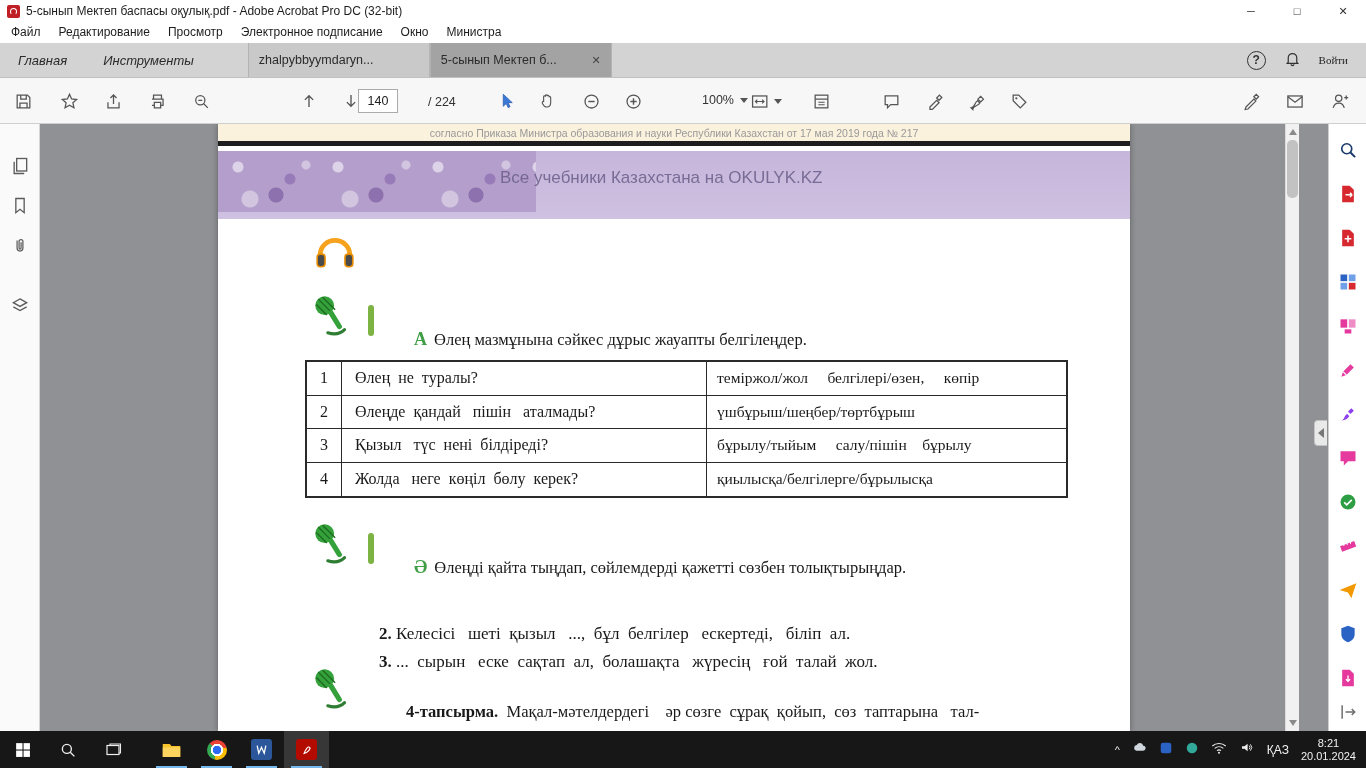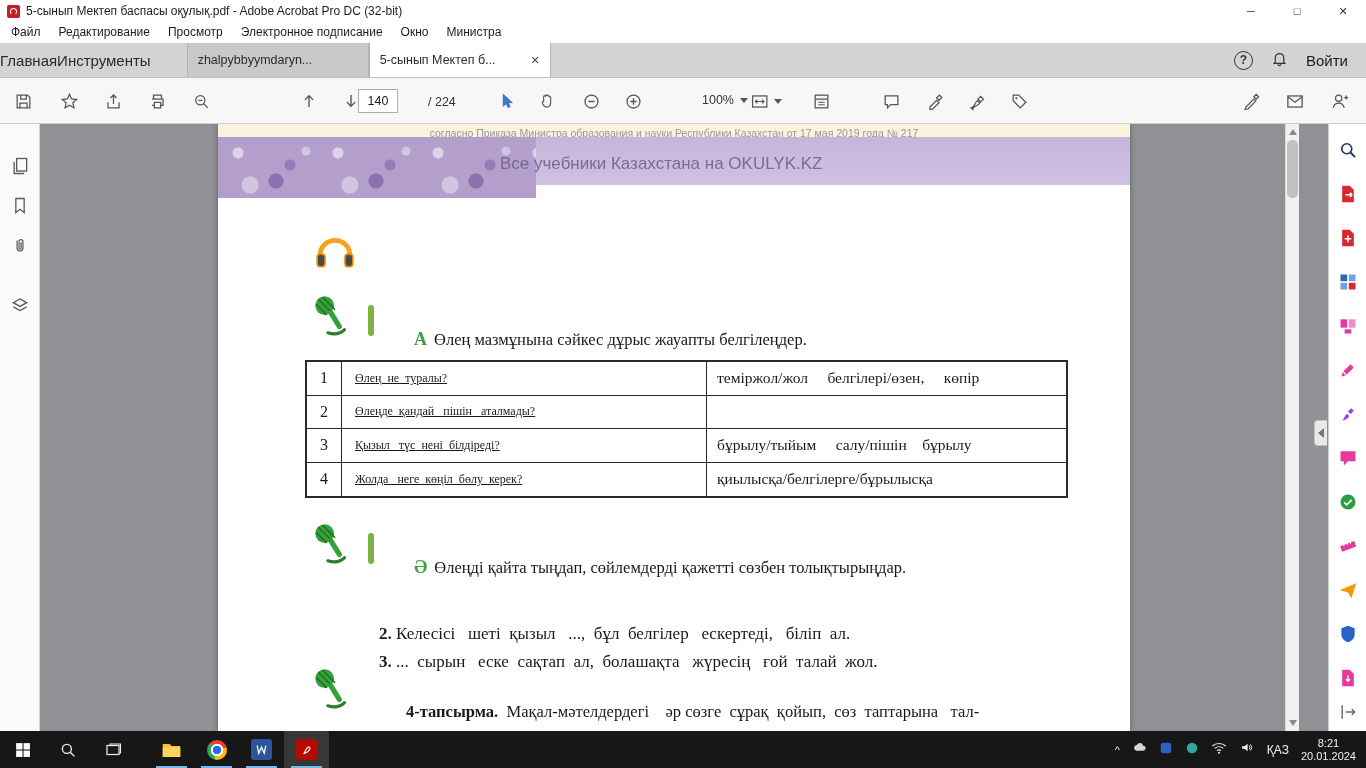--- a/index.html
+++ b/index.html
@@ -14,28 +14,28 @@
   .title-text { font-size:12px; color:#1d1d1d; white-space:nowrap; }
   .win-controls { margin-left:auto; display:flex; height:22px; }
   .wc { width:46px; height:22px; display:flex; align-items:center; justify-content:center; font-size:11px; color:#333; cursor:default; }
 
   
   .menubar { position:absolute; top:22px; left:0; right:0; height:21px; background:#ffffff; display:flex; align-items:center; padding-left:2px; z-index:29; }
   .menu-item { font-size:12px; color:#1d1d1d; padding:0 9px; line-height:21px; }
 
   
   .tabbar { position:absolute; top:43px; left:0; right:0; height:35px; background:#d3d3d3; display:flex; align-items:stretch; z-index:28; border-bottom:1px solid #c0c0c0; }
-  .bar-tab { font-size:15px; color:#2b2b2b; padding:0 0; display:flex; align-items:center; }
+  .bar-tab { font-size:13px; color:#2b2b2b; padding:0 18px; display:flex; align-items:center;font-style:italic; }
   .doc-tab { width:182px; display:flex; align-items:center; padding:0 10px; font-size:12.5px; color:#2b2b2b; background:#c9c9c9; border-left:1px solid #b3b3b3; border-right:1px solid #b3b3b3; white-space:nowrap; overflow:hidden; }
-  .doc-tab.active { background:#ffffff; }
+  .doc-tab.active { background:#a3a3a3; }
   .doc-tab .lbl { flex:1 1 auto; overflow:hidden; text-overflow:ellipsis; }
   .tab-close { margin-left:8px; font-size:11px; color:#444; }
   .tab-right { margin-left:auto; display:flex; align-items:center; gap:18px; padding-right:18px; }
   .help-circle { width:19px; height:19px; border:1.6px solid #333; border-radius:50%; display:flex; align-items:center; justify-content:center; font-size:12px; font-weight:bold; color:#333; }
-  .signin { font-size:15px; color:#1c1c1c; }
+  .signin { font-size:11px; color:#1c1c1c;font-family:Liberation Serif, serif; }
 
   
   .toolbar { position:absolute; top:78px; left:0; right:0; height:46px; background:#f7f7f7; border-bottom:1px solid #cfcfcf; z-index:27; }
   .tbtn { position:absolute; top:12px; width:26px; height:22px; display:flex; align-items:center; justify-content:center; }
   .tbtn svg { display:block; }
   .page-input { position:absolute; top:11px; width:40px; height:24px; border:1px solid #ababab; background:#fff; text-align:center; font-size:12.5px; color:#222; font-family:"Liberation Sans",sans-serif; }
   .page-count { position:absolute; top:17px; font-size:12.5px; color:#333; white-space:pre; }
   .zoom-select { position:absolute; top:15px; display:flex; align-items:center; gap:6px; font-size:12.5px; color:#333; }
   .caret-down { width:0; height:0; border-left:4px solid transparent; border-right:4px solid transparent; border-top:5px solid #555; }
 
@@ -50,42 +50,42 @@
   .sb-up { top:5px; border-bottom:6px solid #8a8a8a; }
   .sb-down { bottom:5px; border-top:6px solid #8a8a8a; }
   .sb-thumb { position:absolute; left:1px; top:16px; width:11px; height:58px; background:#c2c2c2; border-radius:5px; }
   .collapse-tab { position:absolute; right:39px; top:296px; width:13px; height:26px; background:#e9e9e9; border:1px solid #c4c4c4; border-right:none; border-radius:4px 0 0 4px; display:flex; align-items:center; justify-content:center; }
   .collapse-tab::after { content:""; width:0; height:0; border-top:5px solid transparent; border-bottom:5px solid transparent; border-right:6px solid #777; }
 
   
   .page { position:absolute; left:218px; top:0; width:912px; height:607px; background:#ffffff; box-shadow:0 0 6px rgba(0,0,0,.35); }
   .notice { position:absolute; left:0; top:0; right:0; height:17px; background:#fbf2de; font-size:10.5px; line-height:18px; color:#999; text-align:center; overflow:hidden; white-space:nowrap; }
   .rule { position:absolute; left:0; top:17px; right:0; height:5px; background:#1e1e1e; }
-  .banner { position:absolute; left:0; top:13px; right:0; height:48px; background:linear-gradient(#c6b5da,#cfc1e2); }
+  .banner { position:absolute; left:0; top:27px; right:0; height:68px; background:linear-gradient(#c6b5da,#cfc1e2); }
   .banner-pattern { position:absolute; left:0; top:0; width:318px; height:61px; background-color:#b49ecb;
     background-image:
       radial-gradient(circle at 20px 16px, rgba(255,255,255,.55) 0 5px, transparent 6px),
       radial-gradient(circle at 58px 44px, rgba(134,104,170,.85) 0 7px, transparent 8px),
       radial-gradient(circle at 88px 14px, rgba(255,255,255,.4) 0 4px, transparent 5px),
       radial-gradient(circle at 32px 48px, rgba(255,255,255,.4) 0 8px, transparent 9px),
       radial-gradient(circle at 72px 28px, rgba(144,114,180,.8) 0 5px, transparent 6px);
     background-size:100px 61px; }
   .banner-text { position:absolute; left:282px; top:17px; font-size:17px; color:rgba(104,94,138,.85); font-family:"Liberation Sans",sans-serif; white-space:pre; }
 
   .doc-line { position:absolute; font-family:"Liberation Serif", serif; font-size:16.5px; color:#191919; white-space:pre; }
   .doc-line b { font-weight:bold; }
   .glet { color:#3f9e46; font-weight:bold; font-size:18px; margin-right:7px; }
   .gbar { position:absolute; width:6px; height:31px; background:#7cb342; border-radius:3px; }
   .picon { position:absolute; }
 
   .qtable { position:absolute; left:87px; top:236px; width:763px; height:138px; border:2px solid #2a2a2a; display:grid; grid-template-rows:repeat(4,1fr); font-family:"Liberation Serif",serif; }
   .trow { display:grid; grid-template-columns:35px 365px 1fr; border-bottom:1.5px solid #2a2a2a; }
   .trow:last-child { border-bottom:none; }
   .tnum { border-right:1.5px solid #2a2a2a; display:flex; align-items:center; justify-content:center; font-size:16px; color:#1a1a1a; }
-  .tq { border-right:1.5px solid #2a2a2a; display:flex; align-items:center; padding-left:13px; font-size:12px; color:#1a1a1a; white-space:pre;text-decoration:underline; }
+  .tq { border-right:1.5px solid #2a2a2a; display:flex; align-items:center; padding-left:13px; font-size:16px; color:#1a1a1a; white-space:pre; }
   .ta { display:flex; align-items:center; padding-left:10px; font-size:15.5px; color:#1a1a1a; white-space:pre; }
 
   
   .taskbar { position:absolute; left:0; right:0; bottom:0; height:37px; background:#171717; display:flex; align-items:stretch; z-index:40; }
   .tb-btn { width:45px; display:flex; align-items:center; justify-content:center; position:relative; }
   .tb-btn.open::after { content:""; position:absolute; left:7px; right:7px; bottom:0; height:2.5px; background:#76b9ed; }
   .tb-btn.active { background:rgba(255,255,255,.14); }
   .tb-gap { width:14px; }
   .tb-right { margin-left:auto; display:flex; align-items:center; gap:12px; padding-right:10px; color:#f0f0f0; }
   .tray-caret { font-size:11px; color:#eee; transform:scaleY(.8); }
@@ -318,20 +318,21 @@
 
       <div class="qtable">
         <div class="trow">
           <div class="tnum">1</div>
           <div class="tq">Өлең  не  туралы?</div>
           <div class="ta">теміржол/жол     белгілері/өзен,     көпір</div>
         </div>
         <div class="trow">
           <div class="tnum">2</div>
           <div class="tq">Өлеңде  қандай   пішін   аталмады?</div>
+          <div class="ta">үшбұрыш/шеңбер/төртбұрыш</div>
         </div>
         <div class="trow">
           <div class="tnum">3</div>
           <div class="tq">Қызыл   түс  нені  білдіреді?</div>
           <div class="ta">бұрылу/тыйым     салу/пішін    бұрылу</div>
         </div>
         <div class="trow">
           <div class="tnum">4</div>
           <div class="tq">Жолда   неге  көңіл  бөлу  керек?</div>
           <div class="ta">қиылысқа/белгілерге/бұрылысқа</div>

